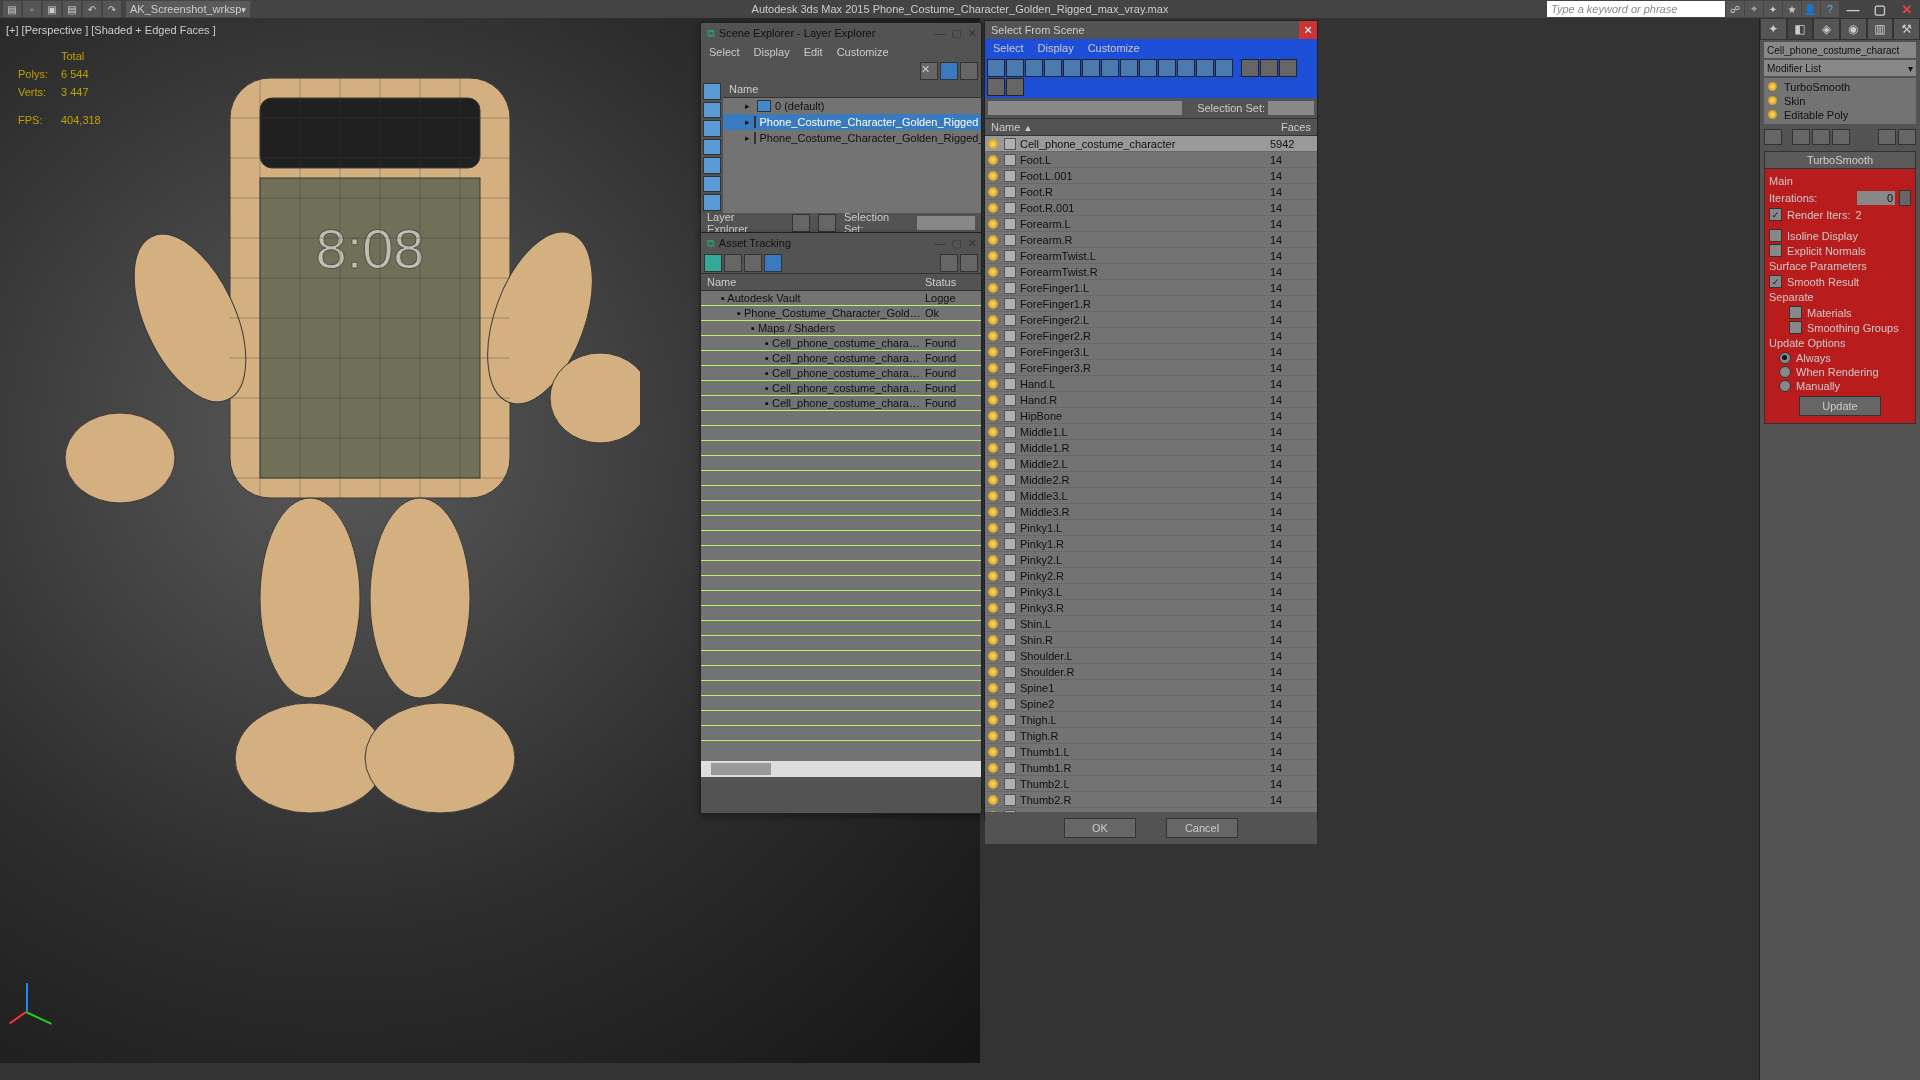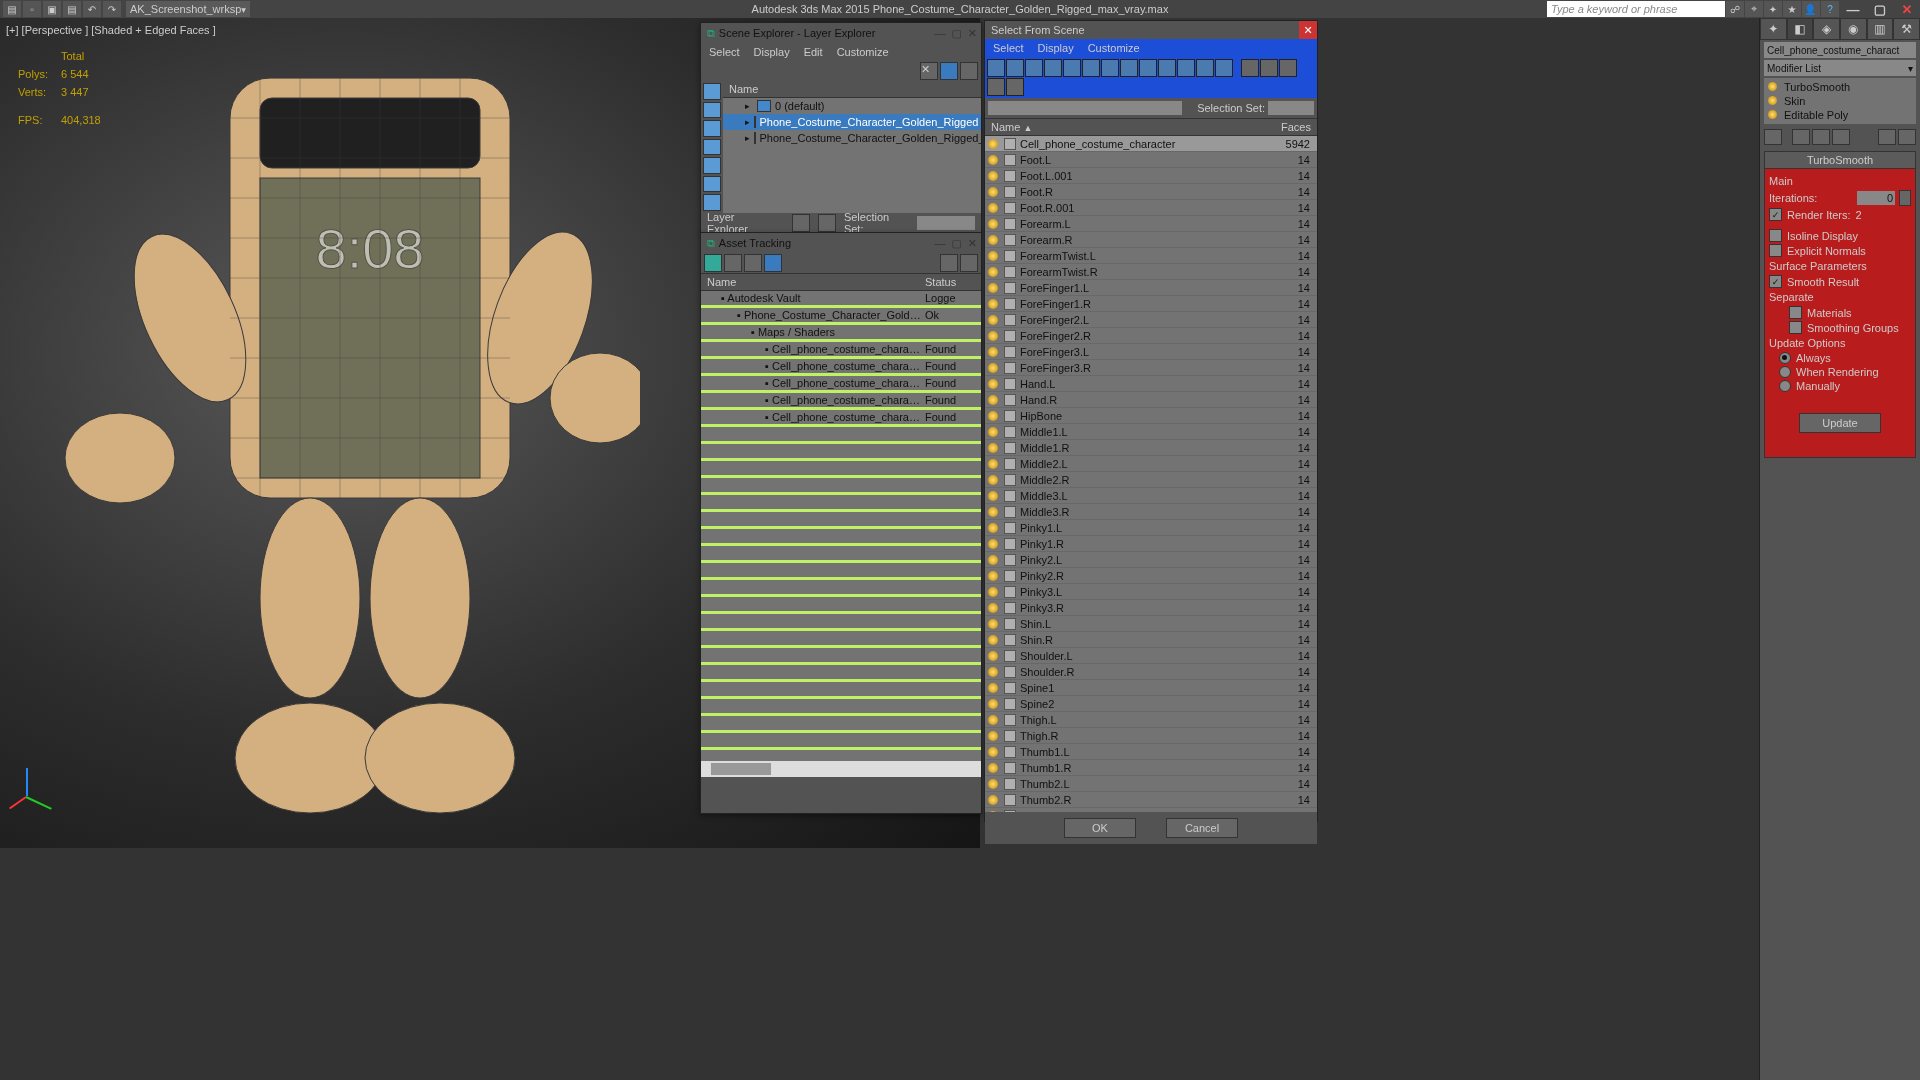--- a/index.html
+++ b/index.html
@@ -5,21 +5,21 @@
 html,body{margin:0;padding:0;width:1920px;height:1080px;font-family:Tahoma,Arial,sans-serif;font-size:11px;color:#ccc;background:#333;overflow:hidden}
 .titlebar{height:18px;background:#444;display:flex;align-items:center;position:relative}
 .titlebar .left{display:flex;gap:2px;padding-left:3px;align-items:center}
 .titlebar .qbtn{width:18px;height:16px;background:#555;display:flex;align-items:center;justify-content:center;color:#ccc;font-size:10px}
 .titlebar .workspace{display:flex;align-items:center;background:#5a5a5a;height:16px;padding:0 4px;margin-left:3px}
 .titlebar .title{position:absolute;left:50%;transform:translateX(-50%);color:#ccc;font-size:11px}
 .titlebar .right{position:absolute;right:0;display:flex;align-items:center;gap:1px}
 .titlebar .search{width:170px;height:16px;background:#fff;color:#888;font-style:italic;padding:0 4px;display:flex;align-items:center}
 .titlebar .winctl{width:26px;height:16px;display:flex;align-items:center;justify-content:center;color:#ccc;font-size:13px;font-weight:bold}
 .titlebar .winctl.close{color:#e44}
-.viewport{position:absolute;left:0;top:18px;width:980px;height:830px;background:radial-gradient(ellipse at 35% 40%,#5a5a5a 0%,#2d2d2d 55%,#151515 100%)}
+.viewport{position:absolute;left:0;top:18px;width:980px;height:1045px;background:radial-gradient(ellipse at 35% 40%,#5a5a5a 0%,#2d2d2d 55%,#151515 100%)}
 .vp-label{position:absolute;left:6px;top:6px;color:#ccc;font-size:11px}
 .vp-stats{position:absolute;left:15px;top:28px;color:#c0a000;font-size:11px;line-height:14px}
 .vp-stats td{padding-right:10px}
 .axis{position:absolute;left:12px;bottom:40px;width:40px;height:40px}
 .axis .z{position:absolute;left:14px;top:0;width:2px;height:28px;background:#28f}
 .axis .y{position:absolute;left:14px;top:28px;width:28px;height:2px;background:#2c2;transform:rotate(25deg);transform-origin:left}
 .axis .x{position:absolute;left:14px;top:28px;width:20px;height:2px;background:#f33;transform:rotate(145deg);transform-origin:left}
 .timebar{position:absolute;left:0;bottom:0;width:980px;height:16px;background:#4a4a4a;display:flex;align-items:center}
 .timebar .slider{flex:1;height:12px;background:#555;margin:0 3px;position:relative}
 .timebar .pos{position:absolute;left:0;width:70px;height:12px;background:#777;display:flex;align-items:center;justify-content:center;font-size:10px}
@@ -36,21 +36,21 @@
 .scene-sidebar .sb{width:16px;height:16px;background:#5a9bd5;border:1px solid #333}
 .scene-body{display:flex;height:calc(100% - 78px)}
 .scene-tree{flex:1;background:#737373;overflow:auto}
 .th{background:#535353;color:#ccc;padding:2px 6px;font-size:11px;border-bottom:1px solid #333}
 .tree-row{padding:2px 6px 2px 22px;color:#111;font-size:11px;display:flex;align-items:center;gap:4px}
 .tree-row.sel{background:#3a7bbf;color:#fff}
 .tree-row .exp{color:#111;font-size:9px;width:8px}
 .tree-row .lyr{width:12px;height:10px;background:#4488cc;border:1px solid #333}
 .status{height:20px;background:#535353;display:flex;align-items:center;padding:0 6px;gap:8px;color:#ccc;font-size:11px}
 .assetbody{background:#737373;overflow:auto}
-.arow{display:flex;padding:1px 6px;color:#111;font-size:11px;border-bottom:3px solid #bef264}
+.arow{display:flex;padding:1px 6px;color:#111;font-size:11px;border-bottom:1px solid #bef264}
 .arow .nm{flex:1;white-space:nowrap;overflow:hidden;text-overflow:ellipsis}
 .arow .st{width:50px;text-align:left}
 .scrollh{height:16px;background:#ddd;position:relative}
 .scrollh .thumb{position:absolute;left:10px;top:2px;width:60px;height:12px;background:#999}
 .sfs{position:absolute;background:#1d4ed8;border:1px solid #222}
 .sfs-title{height:18px;background:#535353;display:flex;align-items:center;padding:0 6px;color:#ccc;position:relative}
 .sfs-title .cls{position:absolute;right:0;width:18px;height:18px;background:#c33;color:#fff;display:flex;align-items:center;justify-content:center}
 .sfs-tb{display:flex;flex-wrap:wrap;gap:1px;padding:2px}
 .sfs-tb .bt{width:16px;height:16px;background:#4a7ab0;border:1px solid #222}
 .sfs-tb .bt.g{background:#666}
@@ -58,21 +58,21 @@
 .sfs-search .inp{flex:1;height:14px;background:#888}
 .listhead{display:flex;background:#535353;border-top:1px solid #333;border-bottom:1px solid #333;font-size:11px}
 .listhead .c1{flex:1;padding:2px 6px}
 .listhead .c2{width:50px;padding:2px 6px;text-align:right}
 .listbody{overflow:auto;background:#737373}
 .lrow{display:flex;padding:0 3px;font-size:11px;color:#111;height:15px;align-items:center;border-bottom:1px solid #686868}
 .lrow.sel{background:#999;color:#111}
 .lrow .bulb{width:10px;height:10px;background:radial-gradient(#ffe070,#c08000);border-radius:50%;margin-right:6px;flex:none}
 .lrow .box{width:10px;height:10px;background:#b0b0b0;margin-right:4px;flex:none;border:1px solid #555}
 .lrow .nm{flex:1}
-.lrow .fc{width:40px;text-align:right;padding-right:4px}
+.lrow .fc{width:40px;padding-right:4px}
 .btns{display:flex;justify-content:center;gap:30px;padding:6px;background:#535353}
 .btn{width:70px;height:18px;background:#666;border:1px solid #333;display:flex;align-items:center;justify-content:center;color:#ccc}
 .cmdpanel{position:absolute;right:0;top:18px;width:160px;height:1062px;background:#535353;border-left:1px solid #222}
 .cmdtabs{height:22px;display:flex}
 .cmdtabs .t{flex:1;height:20px;background:#555;border:1px solid #333;display:flex;align-items:center;justify-content:center;font-size:12px}
 .cmdtabs .t.on{background:#444}
 .cmd-name{height:16px;background:#888;margin:2px 4px;padding:0 3px;display:flex;align-items:center;color:#111;font-size:10px}
 .cmd-drop{height:16px;background:#888;margin:2px 4px;padding:0 3px;display:flex;align-items:center;color:#111;font-size:10px;position:relative}
 .cmd-drop:after{content:"▾";position:absolute;right:3px}
 .modstack{background:#737373;margin:2px 4px;padding:2px}
@@ -86,21 +86,21 @@
 .field{display:flex;align-items:center;gap:4px;padding:1px 0;font-size:11px}
 .field label{flex:1}
 .field .num{width:34px;height:14px;background:#888;color:#111;display:flex;align-items:center;justify-content:flex-end;padding:0 2px}
 .field .spn{width:10px;height:14px;background:#666;border:1px solid #333}
 .chk{display:flex;align-items:center;gap:5px;padding:1px 0;font-size:11px}
 .chk .c{width:11px;height:11px;background:#888;border:1px solid #333;display:flex;align-items:center;justify-content:center;font-size:9px;color:#111}
 .grp-title{font-size:11px;color:#ccc;padding:2px 0}
 .radio{display:flex;align-items:center;gap:5px;padding:1px 0 1px 10px;font-size:11px}
 .radio .r{width:10px;height:10px;border:1px solid #333;border-radius:50%;background:#888;position:relative}
 .radio .r.on:after{content:"";position:absolute;left:2px;top:2px;width:5px;height:5px;border-radius:50%;background:#111}
-.wide-btn{height:18px;background:#666;border:1px solid #333;display:flex;align-items:center;justify-content:center;margin:20px auto;width:80px;font-size:11px}
+.wide-btn{height:18px;background:#666;border:1px solid #333;display:flex;align-items:center;justify-content:center;margin:3px auto;width:80px;font-size:11px}
 svg{display:block}
 </style>
 </head>
 <body>
 
 <div class="titlebar">
   <div class="left">
     <div class="qbtn">▤</div>
     <div class="qbtn">▫</div>
     <div class="qbtn">▣</div>

